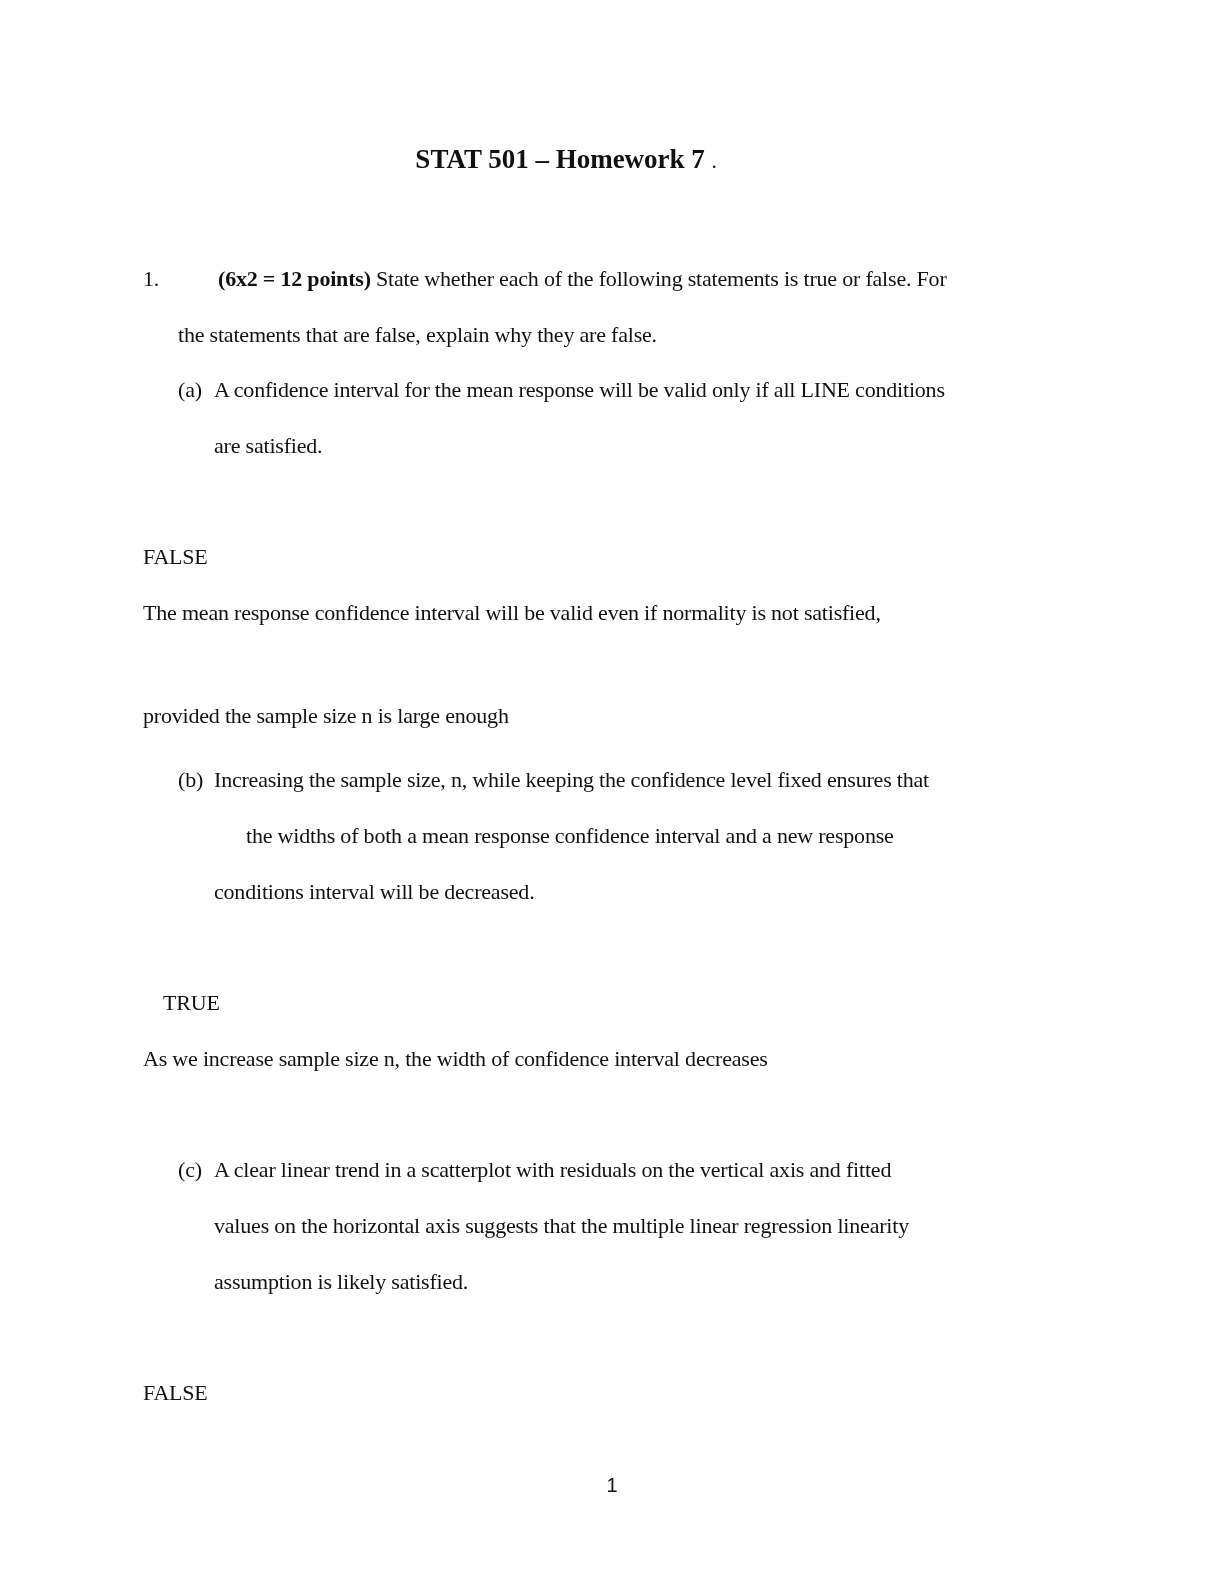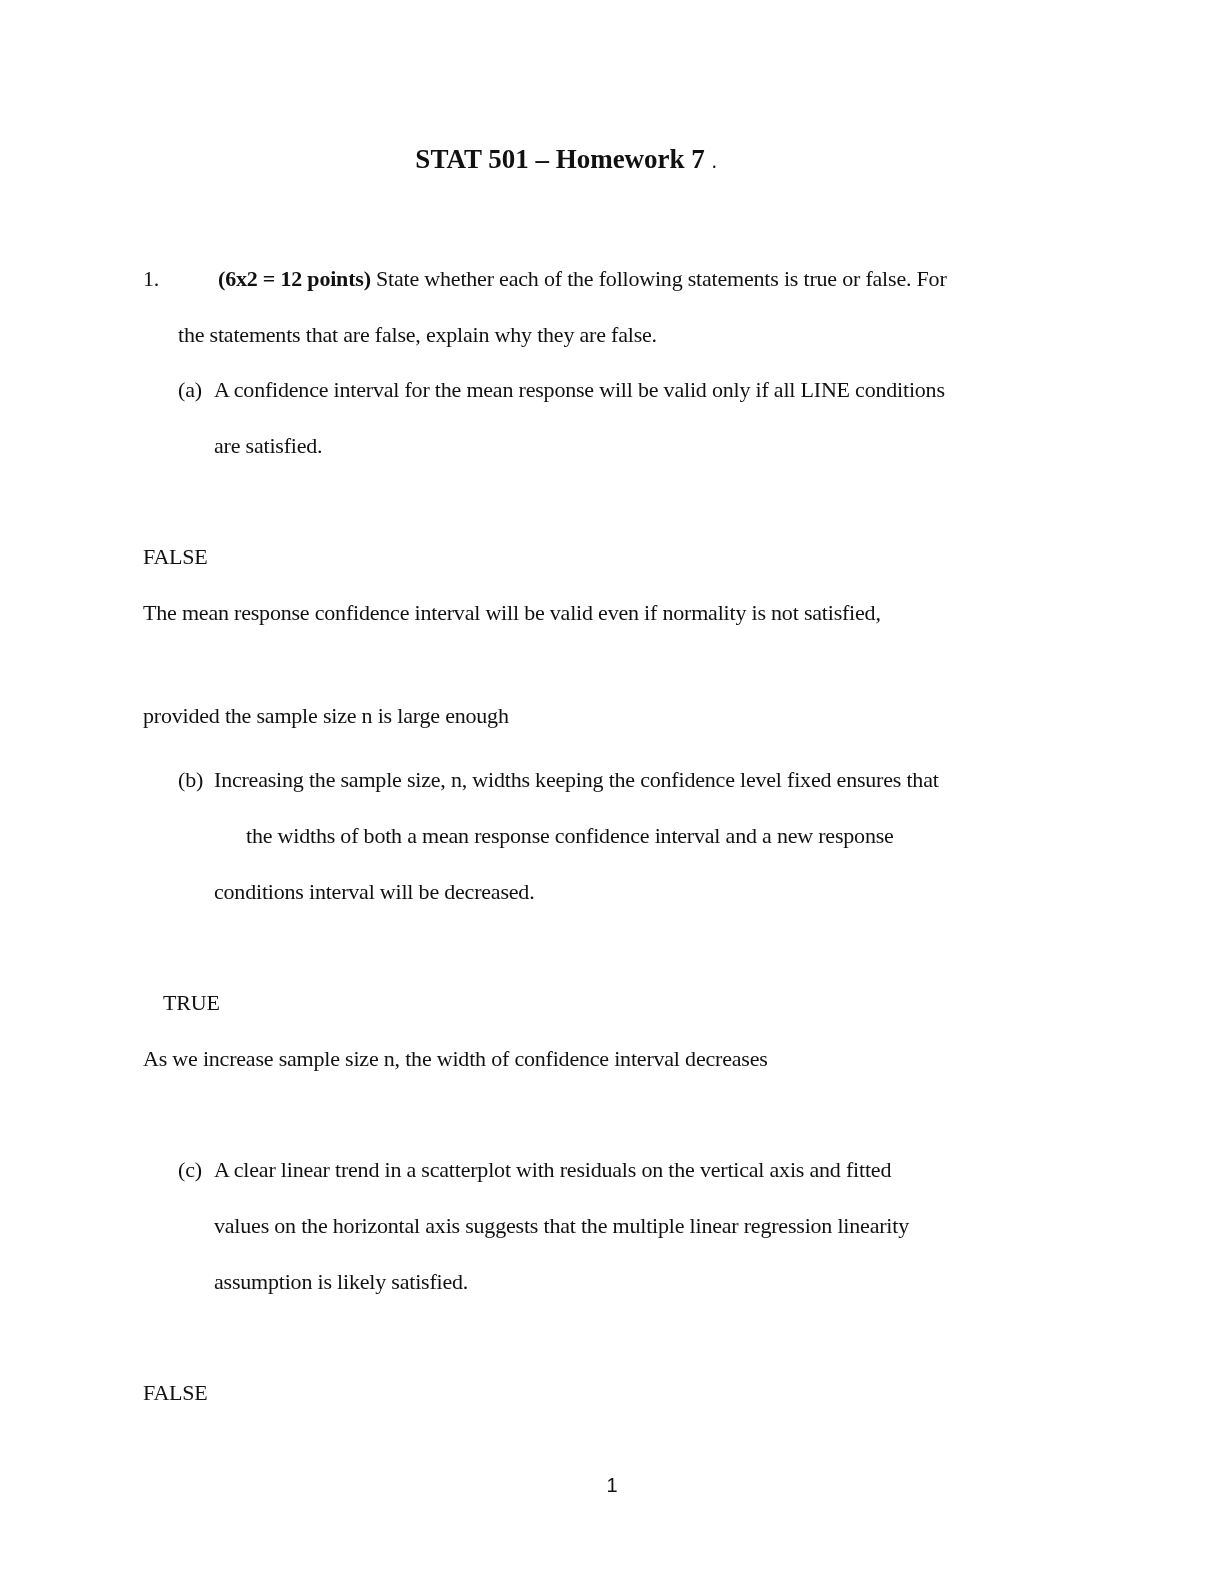--- a/index.html
+++ b/index.html
@@ -65,21 +65,21 @@
   <div class="line" style="top:321px; left:178px;">the statements that are false, explain why they are false.</div>
 
   <div class="line" style="top:376px; left:178px;">(a)</div>
   <div class="line" style="top:376px; left:214px;">A confidence interval for the mean response will be valid only if all LINE conditions</div>
   <div class="line" style="top:432px; left:214px;">are satisfied.</div>
   <div class="line" style="top:543px; left:143px;">FALSE</div>
   <div class="line" style="top:599px; left:143px;">The mean response confidence interval will be valid even if normality is not satisfied,</div>
   <div class="line" style="top:655px; left:143px;margin-top:47px;">provided the sample size n is large enough</div>
 
   <div class="line" style="top:766px; left:178px;">(b)</div>
-  <div class="line" style="top:766px; left:214px;">Increasing the sample size, n, widths keeping the confidence level fixed ensures that</div>
+  <div class="line" style="top:766px; left:214px;">Increasing the sample size, n, while keeping the confidence level fixed ensures that</div>
   <div class="line" style="top:822px; left:214px;margin-left:32px;">the widths of both a mean response confidence interval and a new response</div>
   <div class="line" style="top:878px; left:214px;">conditions interval will be decreased.</div>
   <div class="line" style="top:989px; left:143px;margin-left:20px;">TRUE</div>
   <div class="line" style="top:1045px; left:143px;">As we increase sample size n, the width of confidence interval decreases</div>
 
   <div class="line" style="top:1156px; left:178px;">(c)</div>
   <div class="line" style="top:1156px; left:214px;">A clear linear trend in a scatterplot with residuals on the vertical axis and fitted</div>
   <div class="line" style="top:1212px; left:214px;">values on the horizontal axis suggests that the multiple linear regression linearity</div>
   <div class="line" style="top:1268px; left:214px;">assumption is likely satisfied.</div>
   <div class="line" style="top:1379px; left:143px;">FALSE</div>

